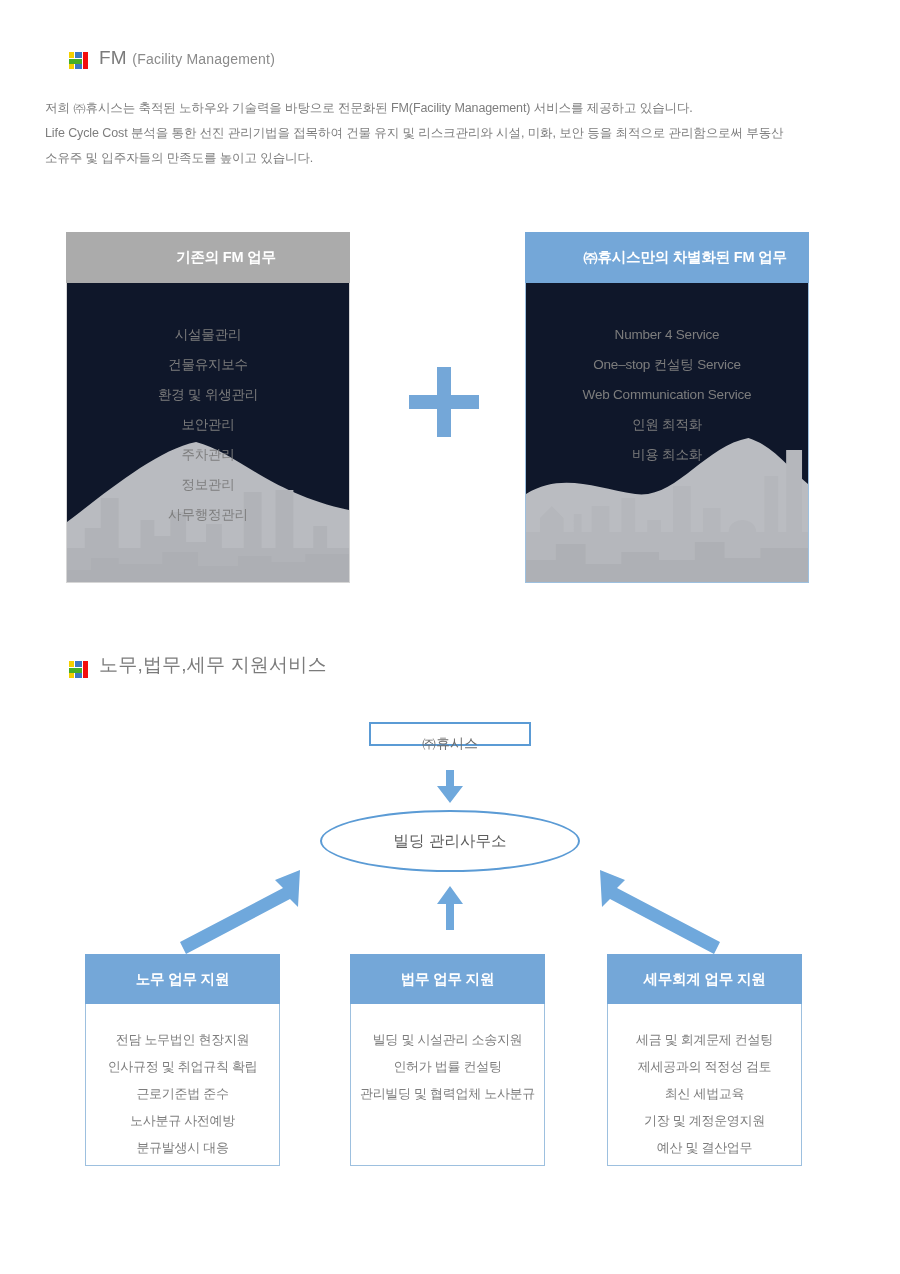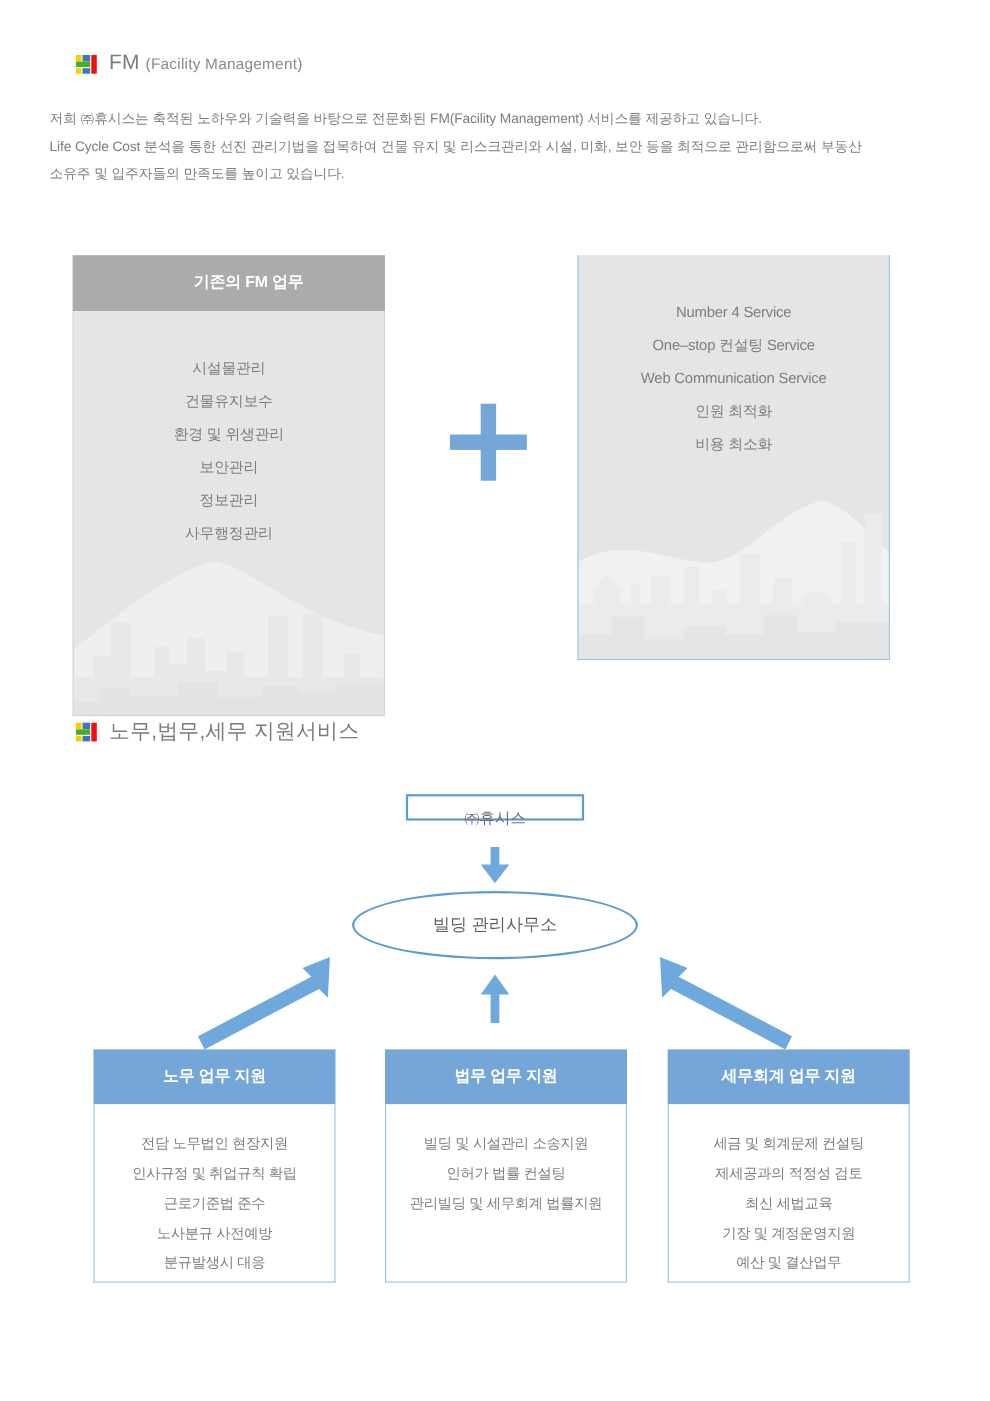--- a/index.html
+++ b/index.html
@@ -12,21 +12,21 @@
     background: #ffffff;
     font-family: "Liberation Sans", sans-serif;
     color: #6d6d6d;
     position: relative;
     overflow: hidden;
   }
 
   
   .section-head {
     display: flex;
-    align-items: center;
+    align-items: flex-end;
     gap: 11px;
     padding-left: 23px;
   }
   .mosaic-icon {
     width: 19px;
     height: 17px;
     position: relative;
     flex: 0 0 auto;
   }
   .mosaic-icon i {
@@ -75,24 +75,24 @@
     font-size: 14.5px;
     font-weight: bold;
     letter-spacing: -0.2px;
     padding-left: 36px;
   }
   .panel-head.gray { background: #ababab; }
   .panel-head.blue { background: #74a7d8; }
 
   .panel-body {
     position: relative;
-    height: 368px;
+    height: 300px;
     box-sizing: border-box;
     overflow: hidden;
-    background: #e5e5e5;
+    background: #0f172a;
   }
   .panel-body.gray { border: 1px solid #d6d6d6; border-top: none; }
   .panel-body.blue { border: 1px solid #9dc0df; border-top: none; }
 
   .skyline {
     position: absolute;
     left: 0;
     bottom: 0;
     width: 100%;
     height: 150px;
@@ -185,21 +185,21 @@
     position: absolute;
     left: 600px;
     top: 148px;
     width: 120px;
     height: 84px;
   }
 
   .col {
     position: absolute;
     top: 232px;
-    width: 220px;
+    width: 195px;
   }
   .col.c1 { left: 85px; }
   .col.c2 { left: 350px; }
   .col.c3 { left: 607px; }
 
   .col-head {
     height: 50px;
     line-height: 50px;
     text-align: center;
     background: #74a7d8;
@@ -260,32 +260,34 @@
                  L178,60 L196,60 L196,116 L210,116 L210,58 L228,58 L228,116 L248,116 L248,94
                  L262,94 L262,116 L284,116 L284,150 L0,150 Z" fill="#e8e8e8"></path>
         <path d="M0,138 L24,138 L24,126 L52,126 L52,132 L96,132 L96,120 L132,120 L132,134
                  L172,134 L172,124 L206,124 L206,130 L240,130 L240,122 L284,122 L284,150 L0,150 Z" fill="#e2e2e2"></path>
       </svg>
       <div class="panel-list">
         <div>시설물관리</div>
         <div>건물유지보수</div>
         <div>환경 및 위생관리</div>
         <div>보안관리</div>
+        <div>주차관리</div>
         <div>정보관리</div>
         <div>사무행정관리</div>
       </div>
     </div>
   </div>
 
   <div class="plus-sign">
       <b></b>
       <i></i>
     </div>
 
   <div class="panel" style="left:525px; top:232px;">
+    <div class="panel-head blue">㈜휴시스만의 차별화된 FM 업무</div>
     <div class="panel-body blue">
       <svg class="skyline" viewBox="0 0 284 150" preserveAspectRatio="none">
         <path d="M0,62 C36,40 70,56 110,62 C150,68 180,14 224,6 C250,14 268,40 284,52
                  L284,150 L0,150 Z" fill="#f4f4f4"></path>
         <path d="M0,100 L14,100 L14,86 L26,74 L38,86 L38,100 L48,100 L48,82 L56,82 L56,100
                  L66,100 L66,74 L84,74 L84,100 L96,100 L96,66 L110,66 L110,100 L122,100
                  L122,88 L136,88 L136,100 L148,100 L148,54 L166,54 L166,100 L178,100 L178,76
                  L196,76 L196,100 L204,100 C204,84 232,84 232,100 L240,100 L240,44 L254,44
                  L254,100 L262,100 L262,18 L278,18 L278,100 L284,100 L284,150 L0,150 Z" fill="#ededed"></path>
         <path d="M0,128 L30,128 L30,112 L60,112 L60,132 L96,132 L96,120 L134,120 L134,128
@@ -345,21 +347,21 @@
       <div>노사분규 사전예방</div>
       <div>분규발생시 대응</div>
     </div>
   </div>
 
   <div class="col c2">
     <div class="col-head">법무 업무 지원</div>
     <div class="col-body">
       <div>빌딩 및 시설관리 소송지원</div>
       <div>인허가 법률 컨설팅</div>
-      <div>관리빌딩 및 세무회계 법률지원</div>
+      <div>관리빌딩 및 협력업체 노사분규</div>
     </div>
   </div>
 
   <div class="col c3">
     <div class="col-head">세무회계 업무 지원</div>
     <div class="col-body">
       <div>세금 및 회계문제 컨설팅</div>
       <div>제세공과의 적정성 검토</div>
       <div>최신 세법교육</div>
       <div>기장 및 계정운영지원</div>

